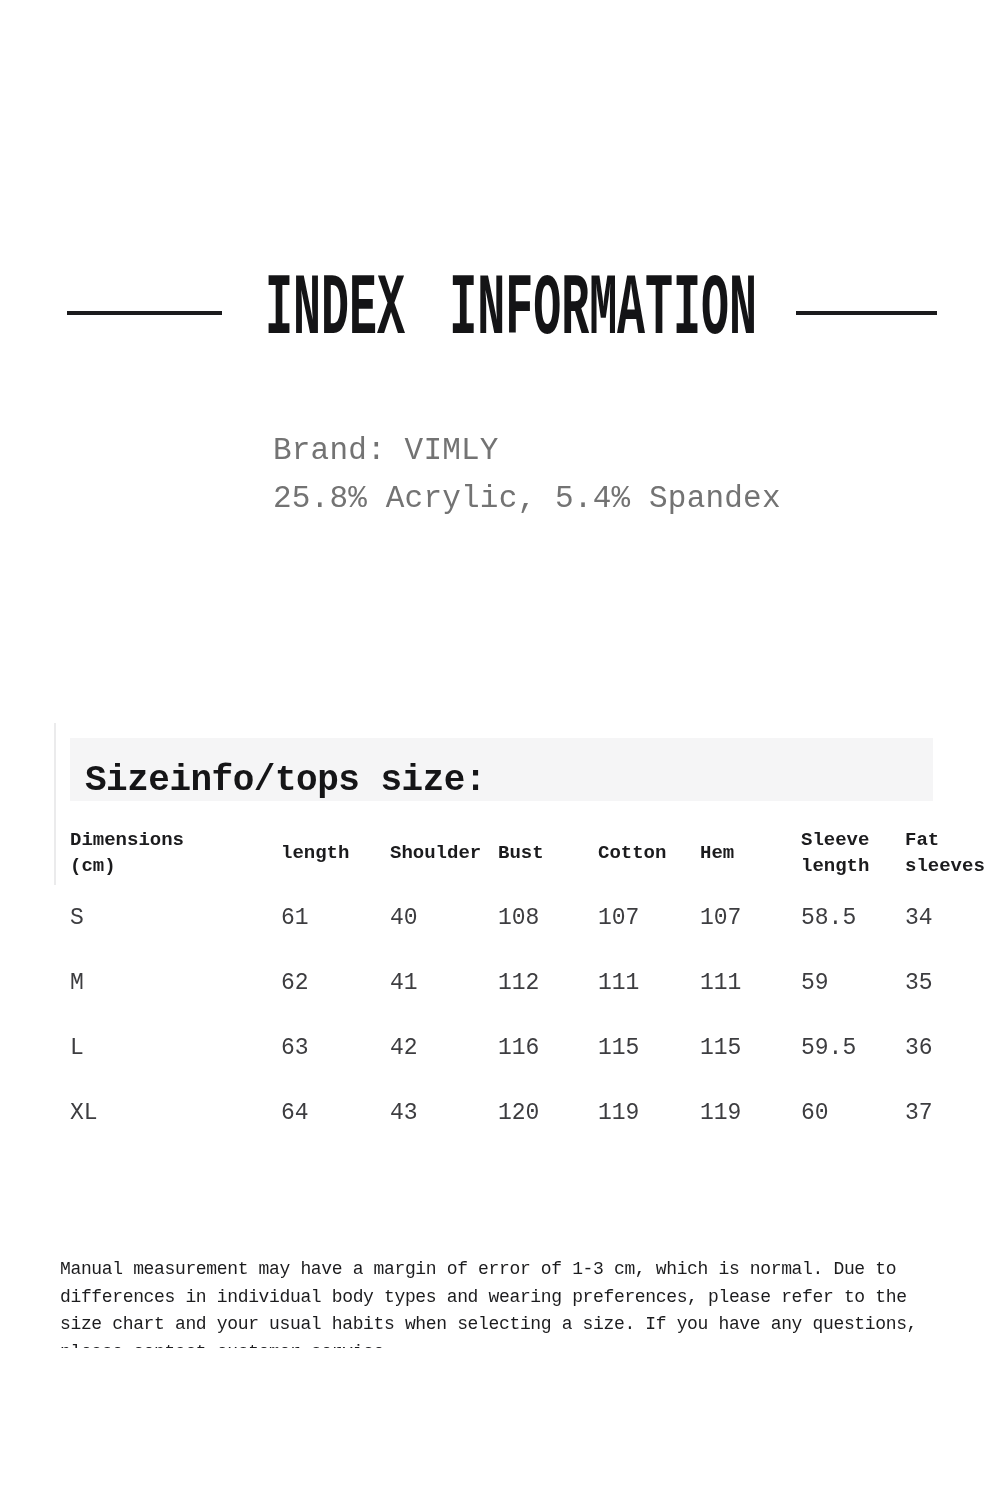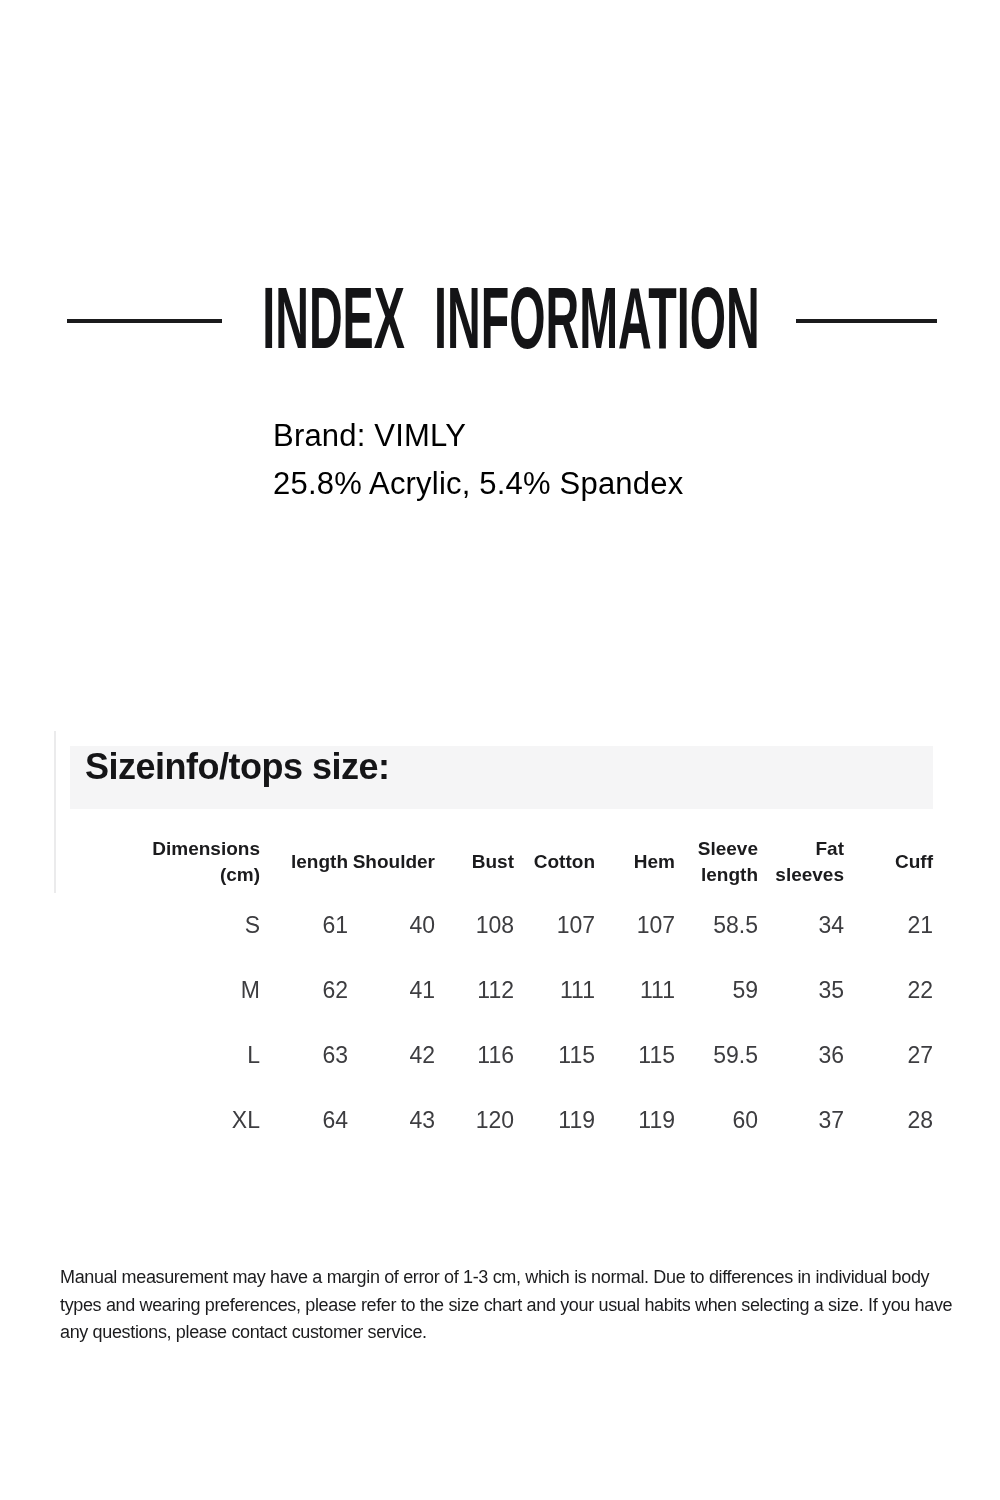--- a/index.html
+++ b/index.html
@@ -1,23 +1,23 @@
 <!DOCTYPE html>
 <html><head>
 <meta charset="utf-8">
 <style>
   html, body { margin: 0; padding: 0; background: #ffffff; }
   .canvas {
     position: relative;
     width: 1000px;
     height: 1348px;
     background: #ffffff;
-    font-family: Liberation Sans, sans-serif;
+    font-family: Liberation Mono, monospace;
     overflow: hidden;
-    margin: 8px auto;
+    margin: 0 auto;
   }
 
   
   .title-rule {
     position: absolute;
     height: 4px;
     background: #1b1b1d;
   }
   .rule-left  { left: 67px;  top: 311px; width: 155px; }
   .rule-right { left: 796px; top: 311px; width: 141px; }
@@ -34,22 +34,22 @@
     word-spacing: 0.35em;
     color: #141416;
     transform: translateX(-50%) scaleX(0.53);
     transform-origin: center top;
   }
 
   
   .info-block {
     position: absolute;
     left: 273px;
-    top: 404px;
-    color: #000000;
+    top: 427px;
+    color: #737373;
     font-size: 31px;
     line-height: 48px;
     letter-spacing: 0.2px;
   }
   .info-block p { margin: 0; }
 
   
   .left-hairline {
     position: absolute;
     left: 54px;
@@ -59,42 +59,43 @@
     background: #ebebec;
   }
   .size-band {
     position: absolute;
     left: 70px;
     top: 738px;
     width: 863px;
     height: 63px;
     background: #f5f5f6;
     display: flex;
-    align-items: flex-start;
+    align-items: flex-end;
   }
   .size-band h2 {
     margin: 0 0 0 15px;
     font-size: 36px;
     font-weight: 700;
     color: #151517;
     letter-spacing: -0.5px;
   }
 
   .size-table {
     position: absolute;
     left: 70px;
     top: 822px;
     width: 863px;
     color: #1b1b1d;
   }
   .t-head, .t-row {
     display: grid;
     grid-template-columns: 190px 88px 87px 79px 81px 80px 83px 86px 89px;
     align-items: center;
-    text-align: right;
+    text-align: left;
+    gap: 21px;
   }
   .t-head {
     height: 63px;
     font-weight: 700;
     font-size: 19px;
     line-height: 1.35;
   }
   .t-head .th { white-space: pre-line; }
   .t-row {
     height: 65px;

